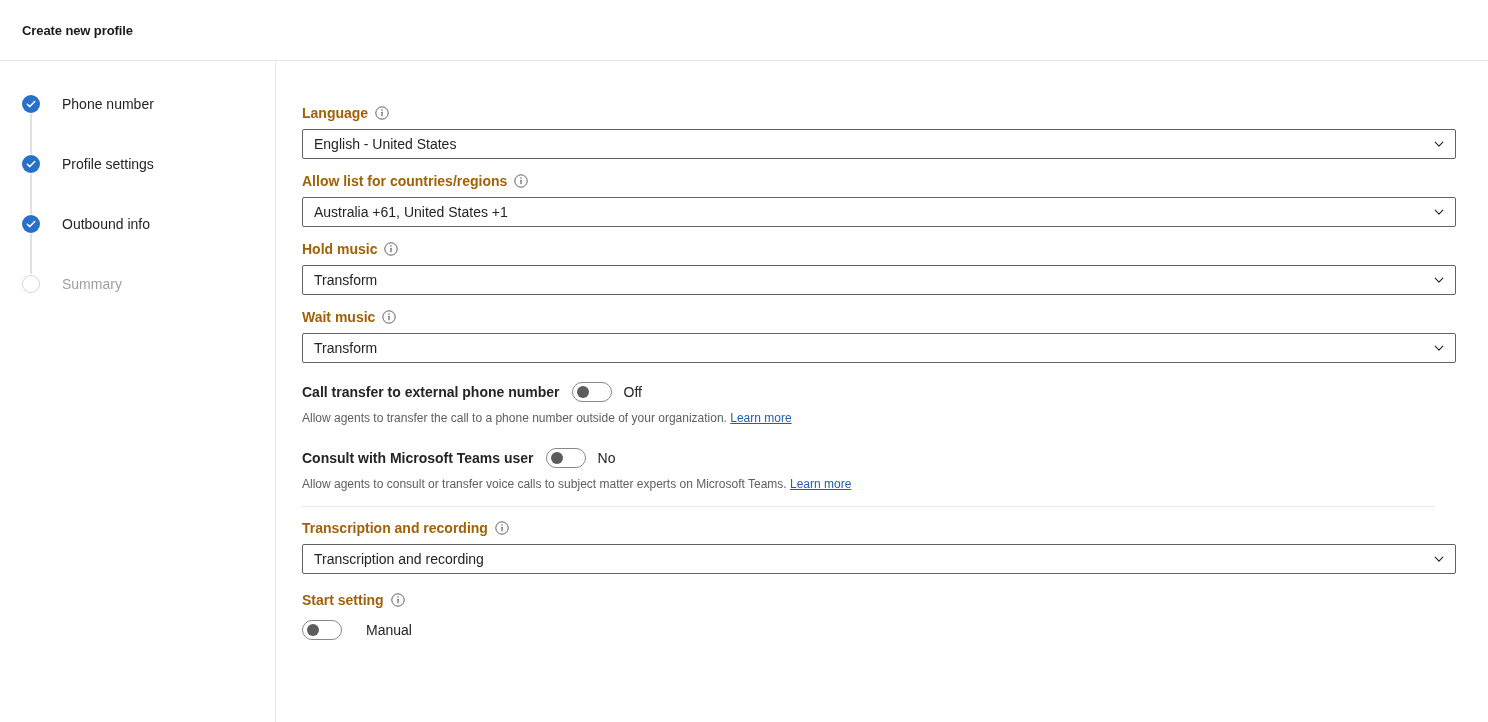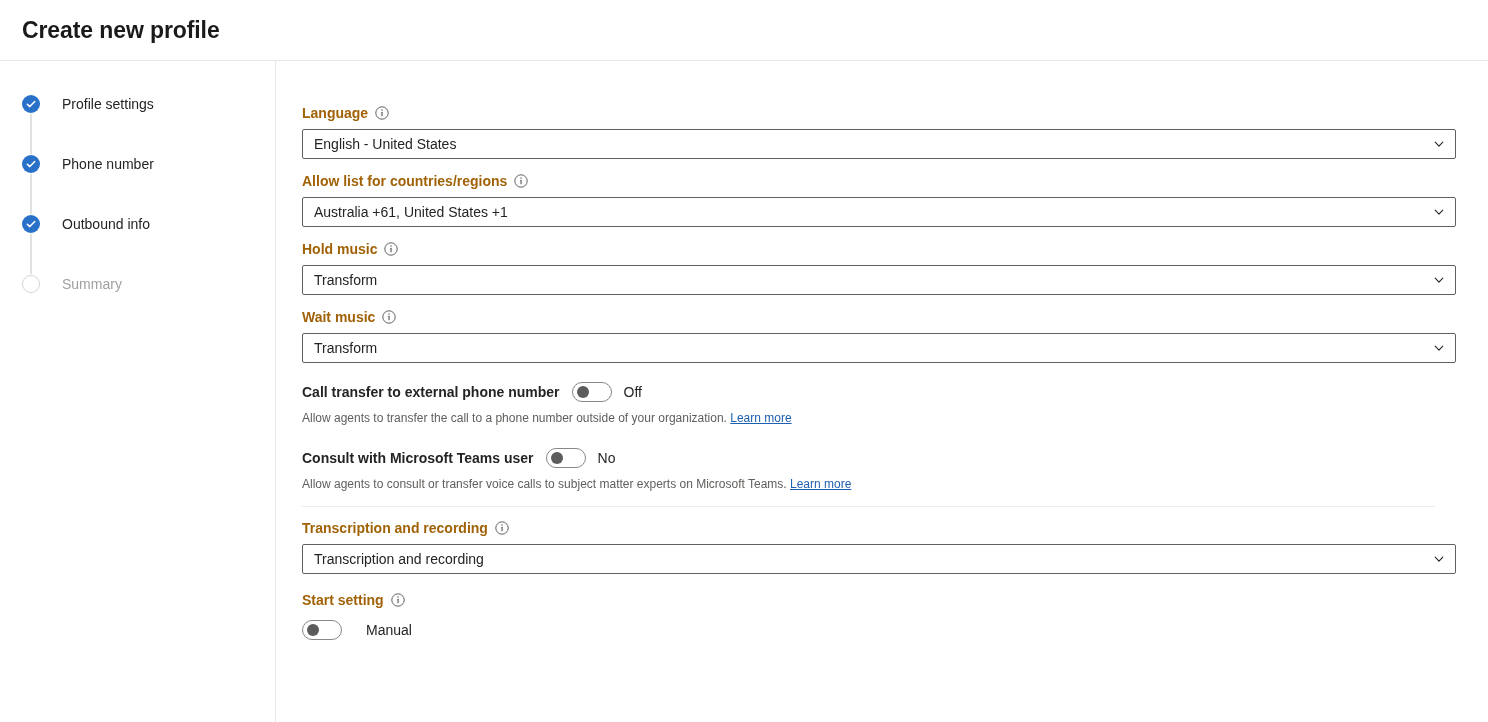--- a/index.html
+++ b/index.html
@@ -18,21 +18,21 @@
   
   .page-header {
     height: 61px;
     box-sizing: border-box;
     border-bottom: 1px solid #e6e6e6;
     display: flex;
     align-items: center;
     padding-left: 22px;
   }
   .page-title {
-    font-size: 23px;
+    font-size: 13px;
     font-weight: 600;
     letter-spacing: -0.1px;
     color: #1b1a19;
   }
 
   
   .body-wrap {
     display: flex;
     height: 661px;
   }
@@ -276,32 +276,32 @@
     <div class="steps">
 
       <div class="step">
         <span class="step-marker done">
           <span class="check">
             <svg width="10" height="10" viewBox="0 0 10 10">
                 <path d="M1.3 5.2 L3.8 7.6 L8.7 2.6" fill="none" stroke="#ffffff" stroke-width="1.5" stroke-linecap="round" stroke-linejoin="round"></path>
               </svg>
           </span>
         </span>
-        <span class="step-label">Profile settings</span>
+        <span class="step-label">Phone number</span>
       </div>
 
       <div class="step">
         <span class="step-marker done">
           <span class="check">
             <svg width="10" height="10" viewBox="0 0 10 10">
                 <path d="M1.3 5.2 L3.8 7.6 L8.7 2.6" fill="none" stroke="#ffffff" stroke-width="1.5" stroke-linecap="round" stroke-linejoin="round"></path>
               </svg>
           </span>
         </span>
-        <span class="step-label">Phone number</span>
+        <span class="step-label">Profile settings</span>
       </div>
 
       <div class="step">
         <span class="step-marker done">
           <span class="check">
             <svg width="10" height="10" viewBox="0 0 10 10">
                 <path d="M1.3 5.2 L3.8 7.6 L8.7 2.6" fill="none" stroke="#ffffff" stroke-width="1.5" stroke-linecap="round" stroke-linejoin="round"></path>
               </svg>
           </span>
         </span>

